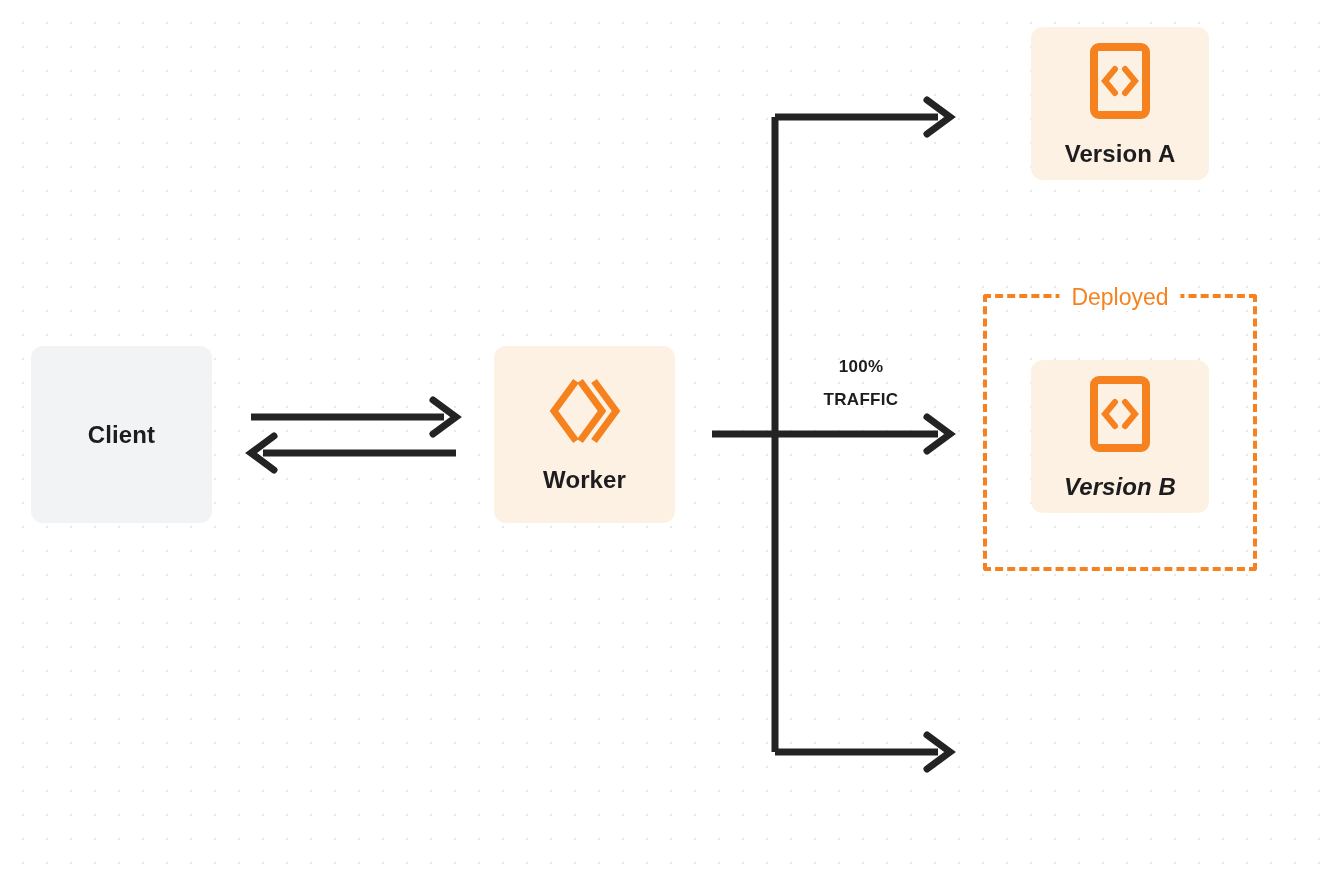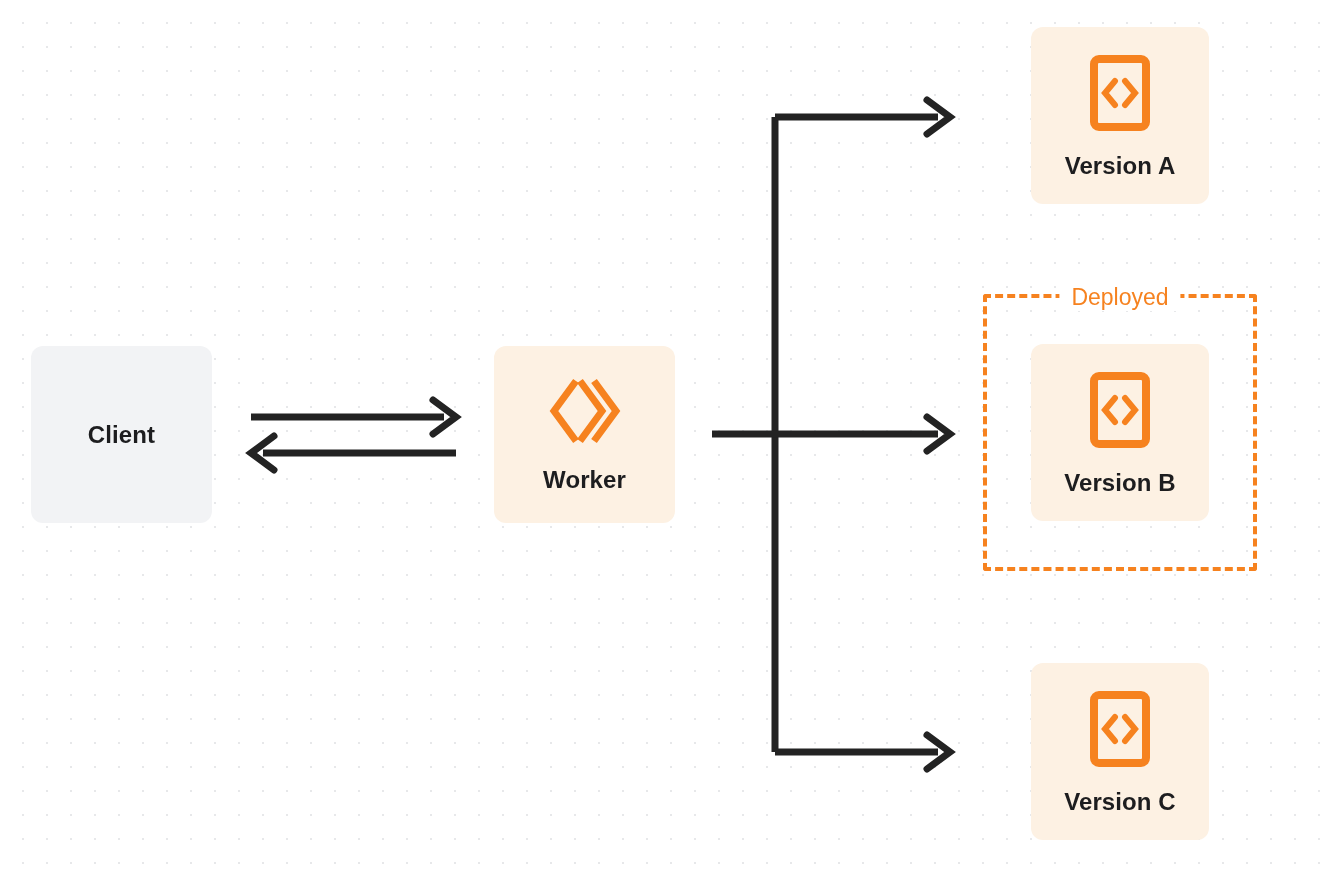--- a/index.html
+++ b/index.html
@@ -63,25 +63,25 @@
     height: 177px;
     background: #fdf1e3;
   }
   #node-worker .node-icon { margin-bottom: 16px; }
   #node-worker .node-label { margin-bottom: 4px; }
 
   
   .version-node {
     left: 1031px;
     width: 178px;
-    height: 177px;
+    height: 153px;
     background: #fdf1e3;
   }
   #node-version-a { top: 27px; }
-  #node-version-b { top: 344px; }
+  #node-version-b { top: 360px; font-style: italic; }
   #node-version-c { top: 663px; }
   .version-node .node-icon { margin-bottom: 18px; }
 
   
   #deployed-group {
     position: absolute;
     left: 983px;
     top: 294px;
     width: 274px;
     height: 277px;
@@ -157,20 +157,24 @@
       <path d="M712 434 L938 434" stroke="#232323" stroke-width="7" fill="none" stroke-linecap="butt"></path>
       <path d="M927 417 L950 434 L927 451" stroke="#232323" stroke-width="7" fill="none" stroke-linecap="round" stroke-linejoin="miter"></path>
     </g>
 
     <g>
       <path d="M775 752 L938 752" stroke="#232323" stroke-width="7" fill="none" stroke-linecap="butt"></path>
       <path d="M927 735 L950 752 L927 769" stroke="#232323" stroke-width="7" fill="none" stroke-linecap="round" stroke-linejoin="miter"></path>
     </g>
   </svg>
 
+  <div id="traffic-label">
+    <div>100%</div>
+    <div>TRAFFIC</div>
+  </div>
 
   <div class="node" id="node-worker">
     <span class="node-icon">
       <svg width="74" height="74" viewBox="0 0 74 74" xmlns="http://www.w3.org/2000/svg">
         <g fill="none" stroke="#f6821f" stroke-width="7" stroke-linecap="butt" stroke-linejoin="miter">
           <polyline points="28,7 6,37 28,67"></polyline>
           <polyline points="32,7 54,37 32,67"></polyline>
           <polyline points="46,7 68,37 46,67"></polyline>
         </g>
       </svg>
@@ -201,24 +205,14 @@
     <span class="node-icon">
       <svg width="62" height="78" viewBox="0 0 62 78" xmlns="http://www.w3.org/2000/svg">
         <rect x="5" y="5" width="52" height="68" rx="5" ry="5" fill="none" stroke="#f6821f" stroke-width="8"></rect>
         <polyline points="26,27 16,39 26,51" fill="none" stroke="#f6821f" stroke-width="6" stroke-linecap="round" stroke-linejoin="miter"></polyline>
         <polyline points="36,27 46,39 36,51" fill="none" stroke="#f6821f" stroke-width="6" stroke-linecap="round" stroke-linejoin="miter"></polyline>
       </svg>
     </span>
     <span class="node-label">Version B</span>
   </div>
 
-  <div class="node version-node" id="node-version-c">
-    <span class="node-icon">
-      <svg width="62" height="78" viewBox="0 0 62 78" xmlns="http://www.w3.org/2000/svg">
-        <rect x="5" y="5" width="52" height="68" rx="5" ry="5" fill="none" stroke="#f6821f" stroke-width="8"></rect>
-        <polyline points="26,27 16,39 26,51" fill="none" stroke="#f6821f" stroke-width="6" stroke-linecap="round" stroke-linejoin="miter"></polyline>
-        <polyline points="36,27 46,39 36,51" fill="none" stroke="#f6821f" stroke-width="6" stroke-linecap="round" stroke-linejoin="miter"></polyline>
-      </svg>
-    </span>
-    <span class="node-label">Version C</span>
-  </div>
 
 </div>
 
 </body></html>

